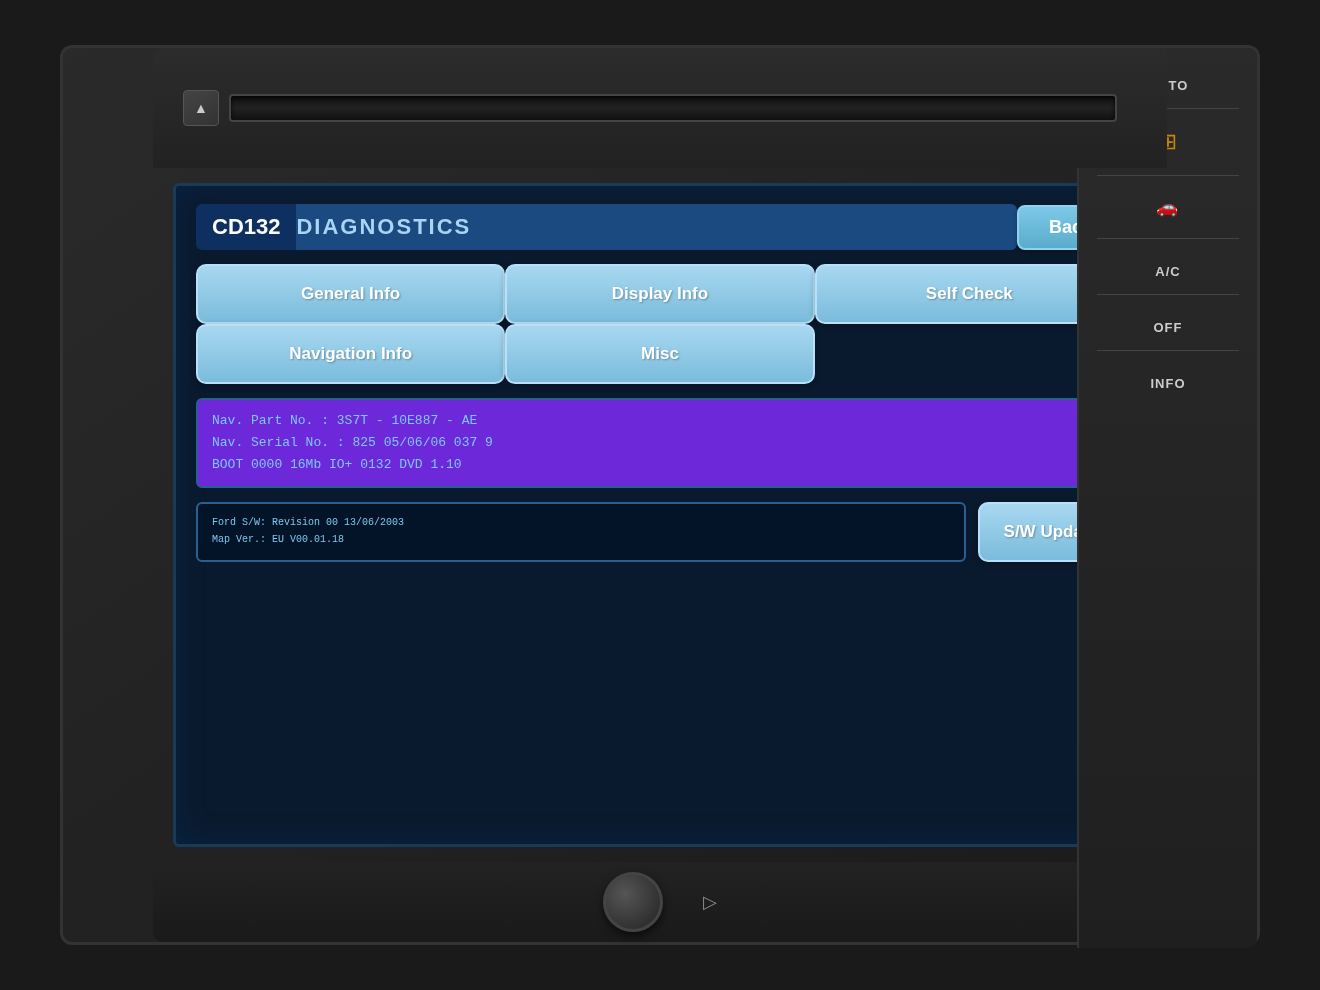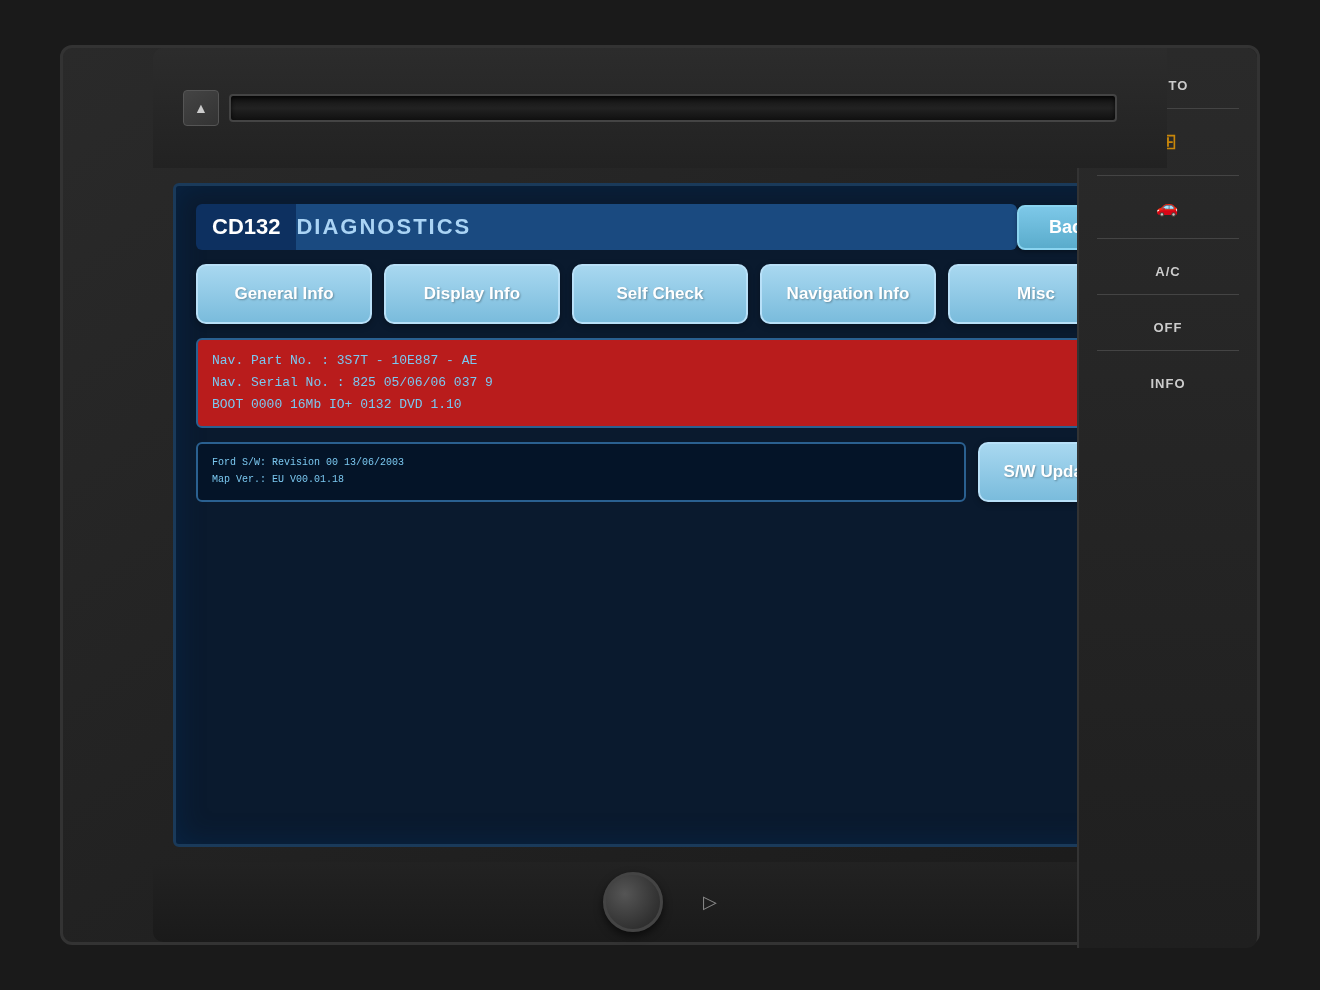--- a/index.html
+++ b/index.html
@@ -176,41 +176,40 @@
       font-weight: bold;
       border: 2px solid #8ad4f0;
       cursor: pointer;
       white-space: nowrap;
       box-shadow: 0 2px 4px rgba(0,0,0,0.3);
     }
 
     
     .btn-grid {
       display: grid;
-      grid-template-columns: 1fr 1fr 1fr 1fr 1fr;
-      gap: 12px;
+      grid-template-columns: 1fr 1fr 1fr;
     }
 
     .diag-btn {
       background: linear-gradient(180deg, #a8d8f0, #7abcdc);
       border-radius: 10px;
       padding: 18px 12px;
       color: #fff;
       font-size: 17px;
       font-weight: bold;
       text-align: center;
       cursor: pointer;
       border: 2px solid #b8e0f8;
       box-shadow: 0 2px 6px rgba(0,0,0,0.3);
       text-shadow: 1px 1px 2px rgba(0,0,0,0.3);
     }
 
     
     .info-box {
-      background: #b91c1c;
+      background: #6d28d9;
       border: 2px solid #2a6090;
       border-radius: 6px;
       padding: 10px 14px;
       color: #7bc8f0;
       font-family: 'Courier New', monospace;
       font-size: 13px;
       line-height: 1.7;
     }
 
     

